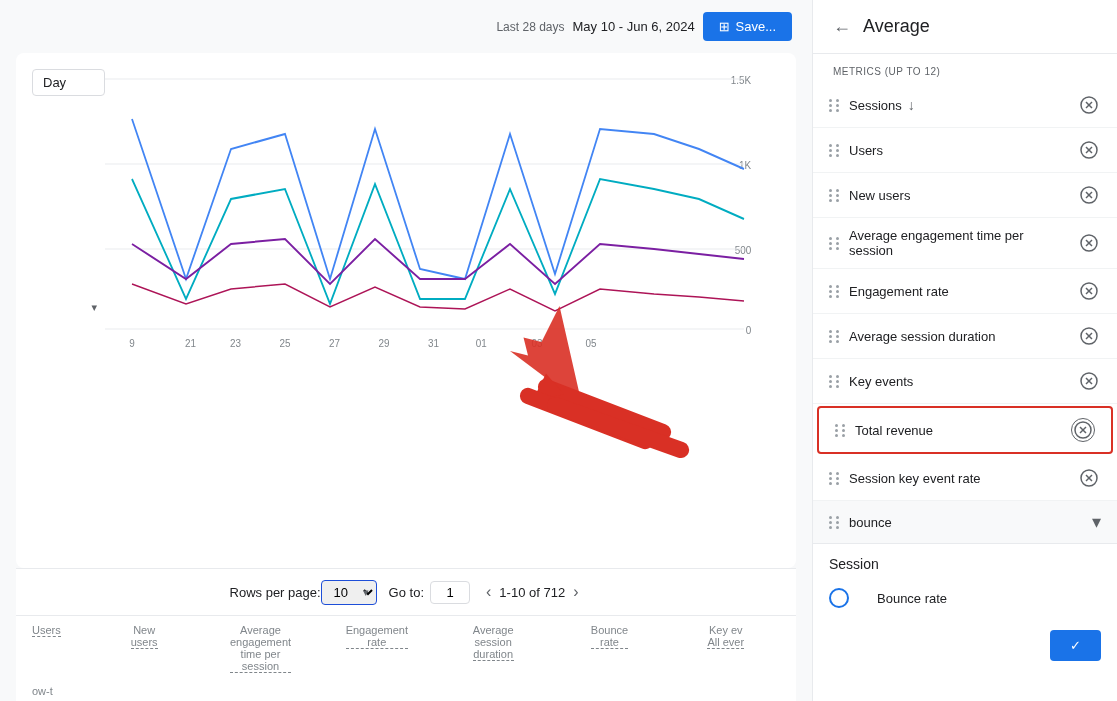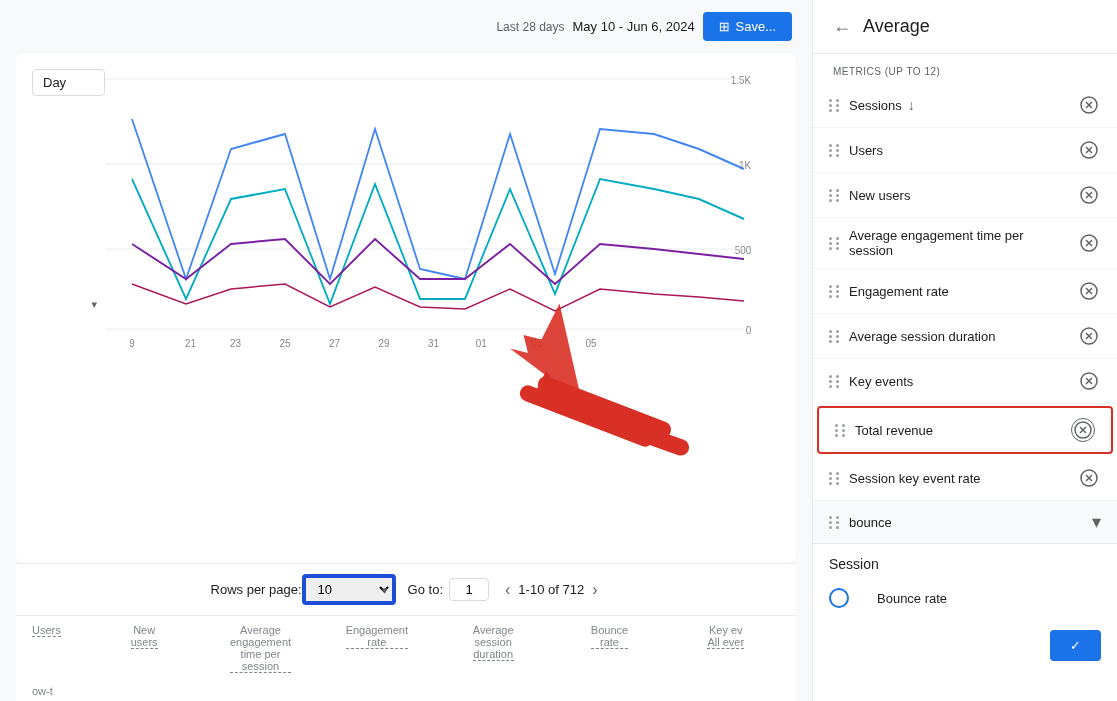--- a/index.html
+++ b/index.html
@@ -110,23 +110,23 @@
       border-top: 1px solid #e8eaed;
     }
     
     .rows-per-page {
       display: flex;
       align-items: center;
       justify-content: flex-end;
     }
     
     .page-select {
-      border: 4px solid #1d4ed8;
+      border: 1px solid #1d4ed8;
       border-radius: 4px;
-      padding: 3px 36px 3px 8px;
+      padding: 3px 4px 3px 8px;
       font-size: 13px;
       cursor: pointer;
     }
     
     .goto-section {
       display: flex;
       align-items: center;
       gap: 6px;
     }
     

